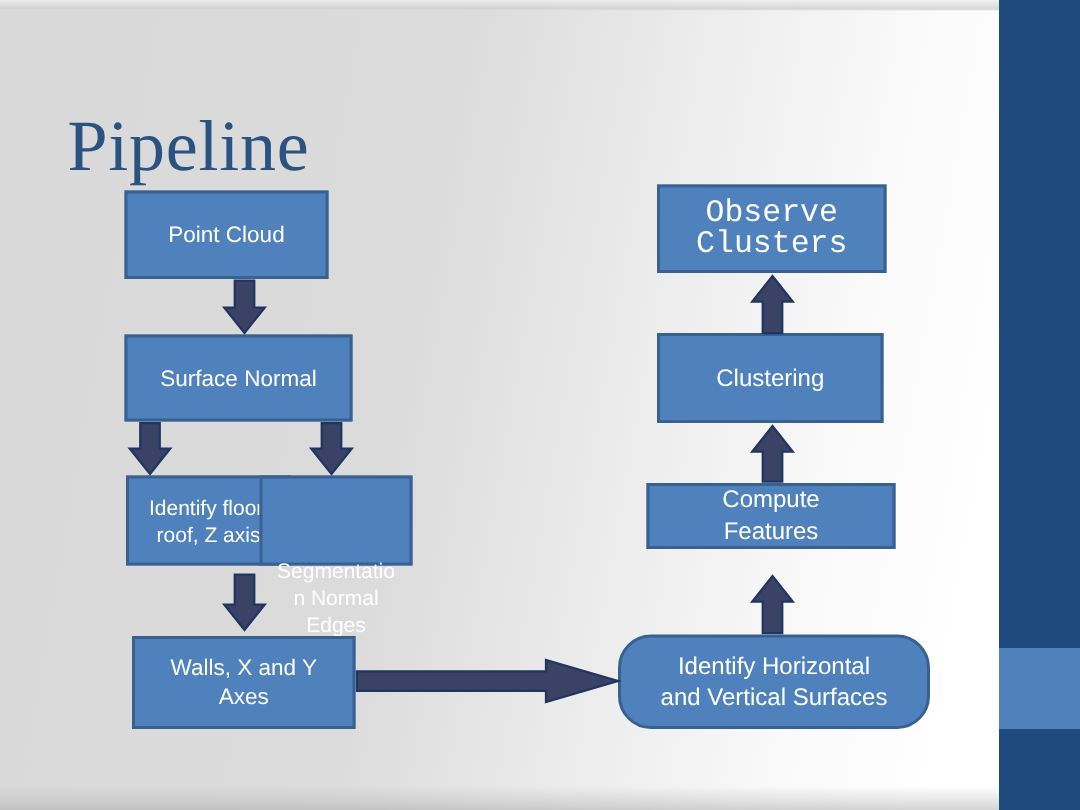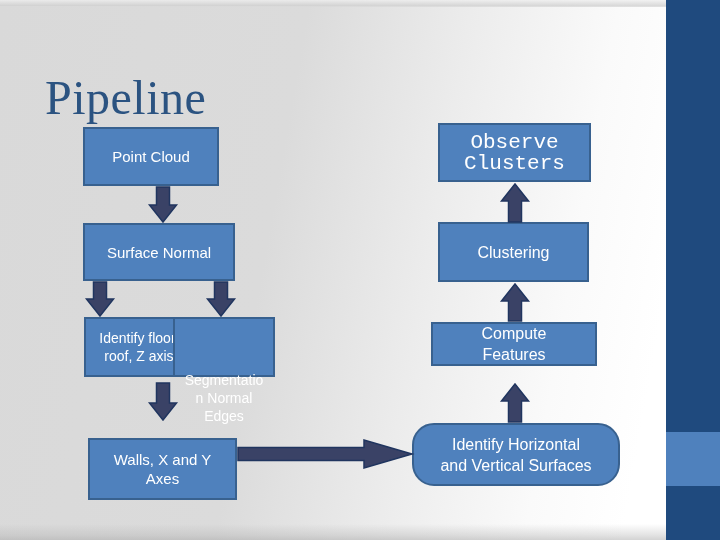--- a/index.html
+++ b/index.html
@@ -49,21 +49,21 @@
     text-align: center;
     font-size: 15px; line-height: 19px;
     white-space: pre-line;
   }
   .box-label { white-space: pre-line; }
   #box-point-cloud        { left: 83px;  top: 127px; width: 136px; height: 59px; }
   #box-surface-normal     { left: 83px;  top: 223px; width: 152px; height: 58px; }
   #box-identify-floor     { left: 46px;  top: 317px; width: 110px; height: 60px; font-size: 14px; line-height: 18px; margin-left: 38px; }
   #box-segmentation       { left: 173px; top: 317px; width: 102px; height: 60px; font-size: 14px; line-height: 18px; display: block; }
   #box-segmentation .box-label { position: absolute; left: 0; right: 0; top: 11px; text-align: center; margin-top: 41px; }
-  #box-walls              { left: 88px;  top: 424px; width: 149px; height: 62px; margin-top: 14px; }
+  #box-walls              { left: 88px;  top: 424px; width: 149px; height: 62px; }
   #box-identify-horizontal{ left: 412px; top: 423px; width: 208px; height: 63px; font-size: 16px; line-height: 21px; border-radius: 22px; }
   #box-compute-features   { left: 431px; top: 322px; width: 166px; height: 44px; font-size: 16px; line-height: 21px; }
   #box-clustering         { left: 438px; top: 222px; width: 151px; height: 60px; font-size: 16px; }
   #box-observe-clusters   { left: 438px; top: 123px; width: 153px; height: 59px; font-size: 21px; line-height: 21px; font-family: Liberation Mono, monospace; }
   .arrow-layer {
     position: absolute; left: 0; top: 0; width: 720px; height: 540px;
     pointer-events: none;
   }
   .arrow-layer polygon {
     fill: var(--arrow_fill);

